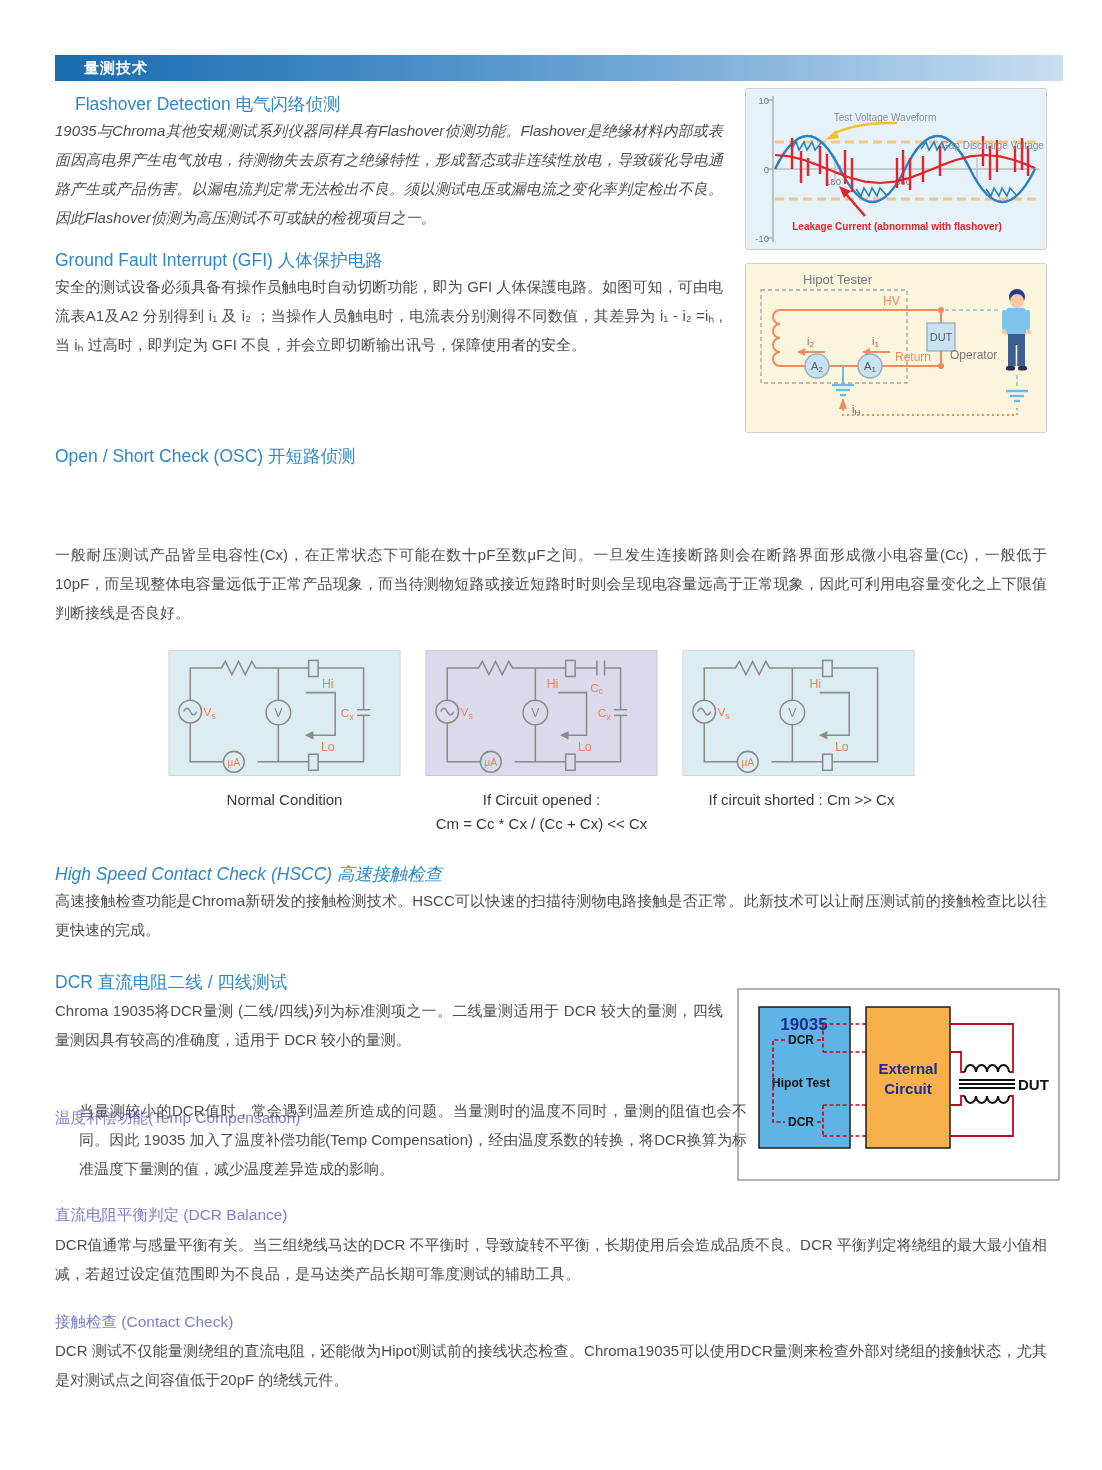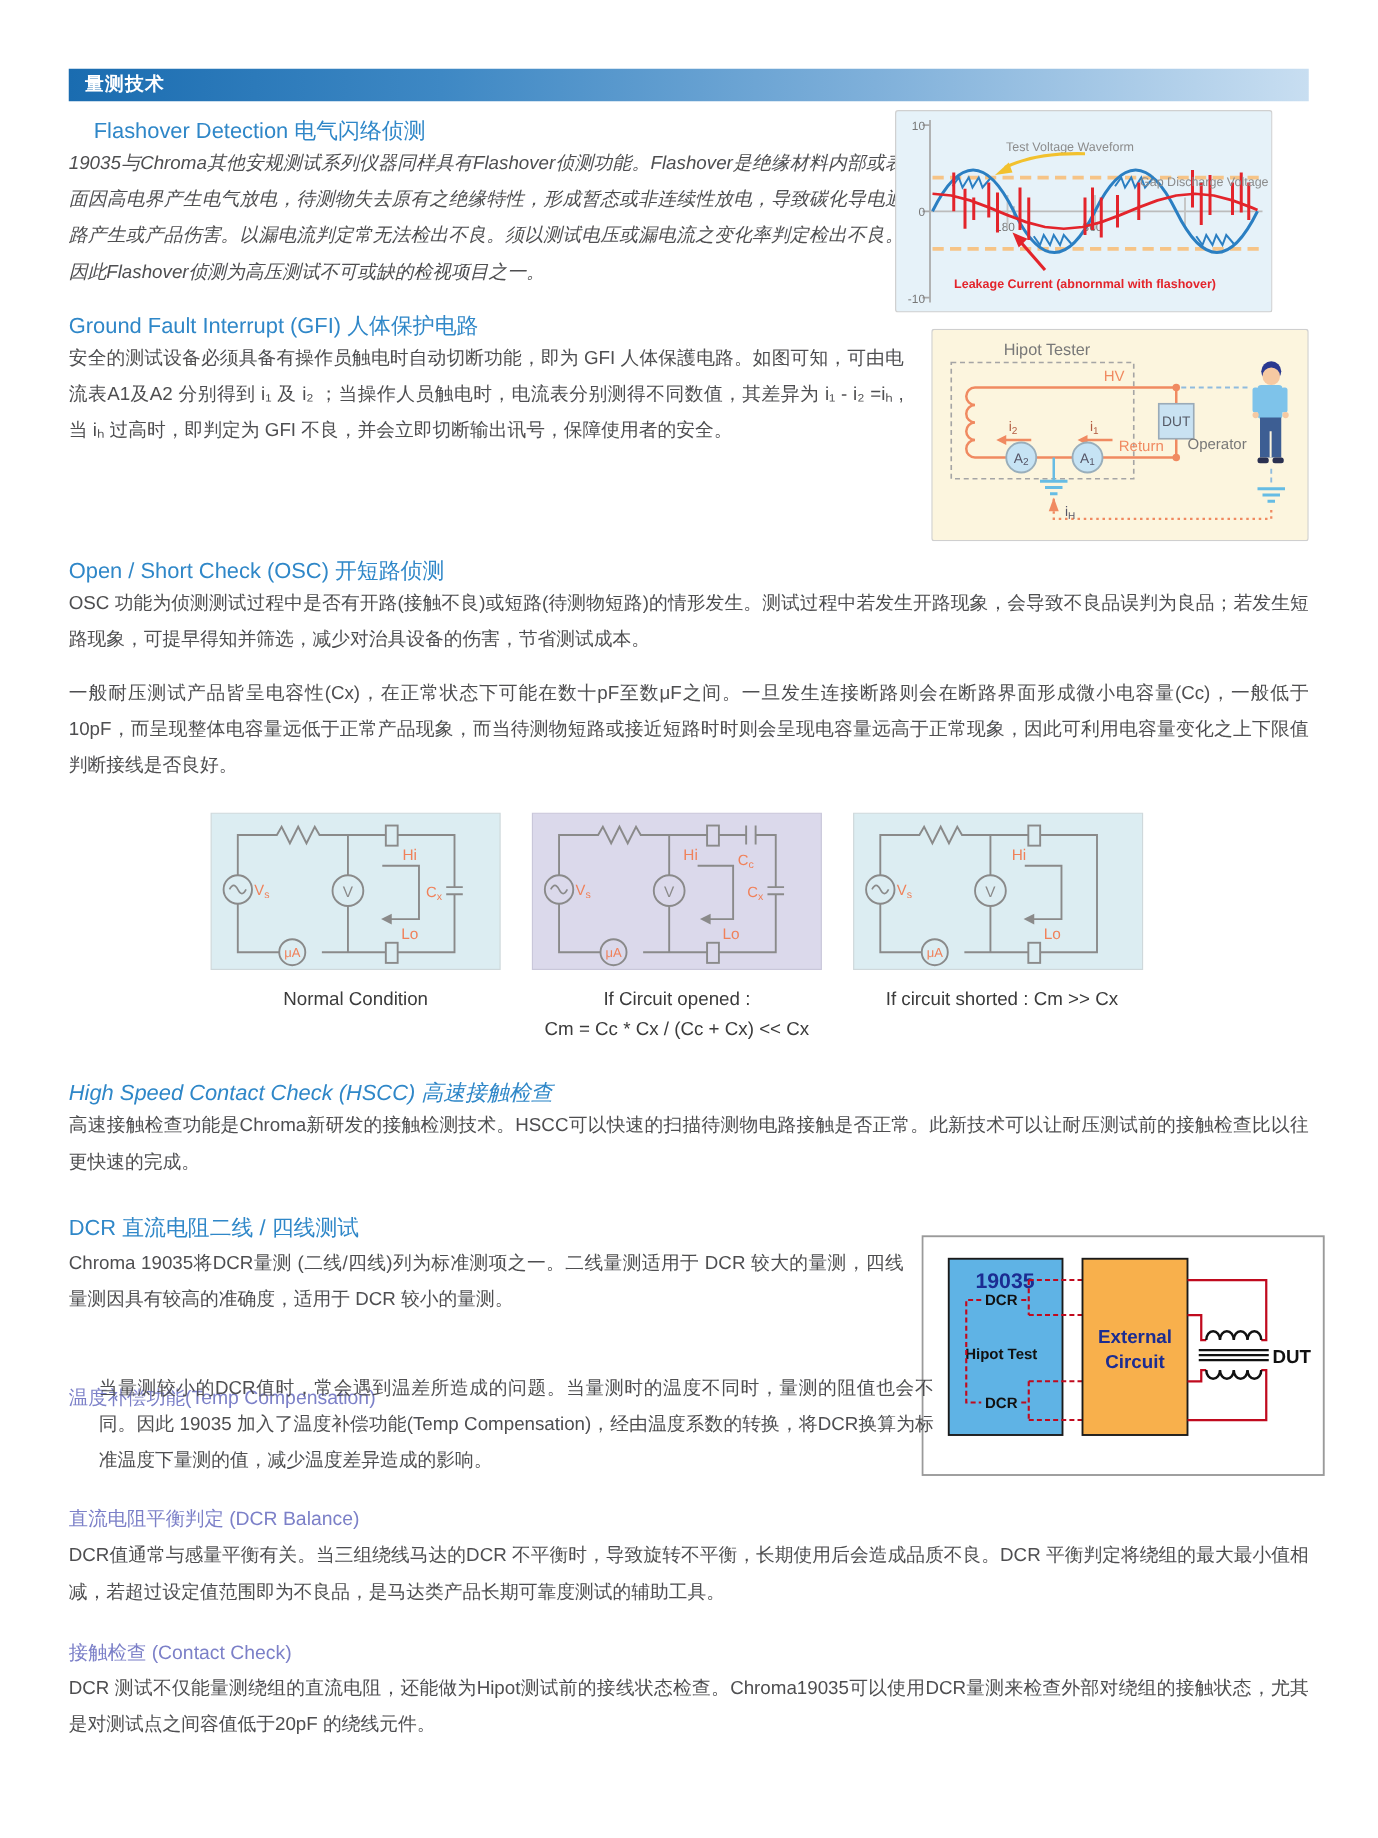--- a/index.html
+++ b/index.html
@@ -1,20 +1,20 @@
 <!DOCTYPE html>
 <html><head>
 <meta charset="utf-8">
 <style>
   html,body{margin:0;padding:0;background:#ffffff;}
   body{width:1102px;height:1470px;position:relative;font-family:"Liberation Sans",sans-serif;}
   .page{position:absolute;left:0;top:0;width:1102px;height:1470px;background:#fff;overflow:hidden;}
 
   .header-bar{position:absolute;left:55px;top:55px;width:992px;height:26px;
-    background:linear-gradient(90deg,#1a6cb0 0%,#3e88c4 30%,#7fb0da 65%,#c8def1 100%);}
+    background:linear-gradient(90deg,#1a6cb0 0%,#3e88c4 30%,#7fb0da 65%,#c8def1 100%);padding-left:16px;}
   .header-bar .t{color:#ffffff;font-size:15px;font-weight:bold;line-height:26px;padding-left:13px;letter-spacing:1px;}
 
   .sec-title{position:absolute;color:#2f87c8;font-size:17.5px;font-weight:400;}
   .sub-title{position:absolute;color:#7c80c8;font-size:15.5px;font-weight:400;}
   .body-txt{position:absolute;color:#4e4e50;font-size:15px;line-height:29px;text-align:justify;font-weight:500;}
 
   .fig{position:absolute;}
   .cap{position:absolute;color:#3b3b3b;font-size:15px;text-align:center;line-height:24px;}
 
   svg text{font-family:"Liberation Sans",sans-serif;}
@@ -24,21 +24,21 @@
 
 <div class="page">
 
   <div class="header-bar">
     <div class="t">量测技术</div>
   </div>
 
   <div class="sec-title" style="left:55px;top:92px;margin-left:20px;">Flashover Detection 电气闪络侦测</div>
   <div class="body-txt" style="left:55px;top:116px;width:668px;font-style:italic;">19035与Chroma其他安规测试系列仪器同样具有Flashover侦测功能。Flashover是绝缘材料内部或表面因高电界产生电气放电，待测物失去原有之绝缘特性，形成暂态或非连续性放电，导致碳化导电通路产生或产品伤害。以漏电流判定常无法检出不良。须以测试电压或漏电流之变化率判定检出不良。因此Flashover侦测为高压测试不可或缺的检视项目之一。</div>
 
-  <div class="fig" style="left:716px;top:88px;">
+  <div class="fig" style="left:745px;top:88px;">
     <svg width="302" height="162" viewBox="0 0 302 162">
       <rect x="0.5" y="0.5" width="301" height="161" rx="2" fill="#e6f2f9" stroke="#d0d0d0"></rect>
 
       <g stroke="#aaaaaa" stroke-width="1.4">
         <line x1="28" y1="8" x2="28" y2="154"></line>
         <line x1="22" y1="12" x2="28" y2="12"></line>
         <line x1="22" y1="81" x2="28" y2="81"></line>
         <line x1="22" y1="150" x2="28" y2="150"></line>
         <line x1="28" y1="81" x2="294" y2="81" stroke="#bcbcbc"></line>
         <line x1="95" y1="77" x2="95" y2="85"></line>
@@ -175,21 +175,20 @@
         <rect x="263" y="71" width="17" height="32" fill="#3d5e93"></rect>
         <line x1="271.5" y1="82" x2="271.5" y2="103" stroke="#fcf5de" stroke-width="1.6"></line>
         <rect x="261" y="103" width="9" height="4.5" rx="2" fill="#2a3050"></rect>
           <rect x="273" y="103" width="9" height="4.5" rx="2" fill="#2a3050"></rect>
       </g>
       <text x="205" y="96" font-size="12" fill="#787878">Operator</text>
     </svg>
   </div>
 
   <div class="sec-title" style="left:55px;top:444px;text-align:center;">Open / Short Check (OSC) 开短路侦测</div>
-  <div class="body-txt" style="left:55px;top:468px;width:992px;">OSC 功能为侦测测试过程中是否有开路(接触不良)或短路(待测物短路)的情形发生。测试过程中若发生开路现象，会导致不良品误判为良品；若发生短路现象，可提早得知并筛选，减少对治具设备的伤害，节省测试成本。</div>
   <div class="body-txt" style="left:55px;top:540px;width:992px;">一般耐压测试产品皆呈电容性(Cx)，在正常状态下可能在数十pF至数μF之间。一旦发生连接断路则会在断路界面形成微小电容量(Cc)，一般低于10pF，而呈现整体电容量远低于正常产品现象，而当待测物短路或接近短路时时则会呈现电容量远高于正常现象，因此可利用电容量变化之上下限值判断接线是否良好。</div>
 
   <div class="fig" style="left:168px;top:650px;">
     <svg width="233" height="126" viewBox="0 0 245 133">
       <rect x="0.5" y="0.5" width="244" height="132" fill="#dcedf2" stroke="#cfd8db"></rect>
       <g stroke="#8a8a8a" stroke-width="1.6" fill="none">
         <path d="M23,53 V19 H56 l4,-7 l7,14 l7,-14 l7,14 l7,-14 l4,7 H206 V63 M206,69 V118 H94 M68,118 H23 V77"></path>
         <path d="M116,19 V53 M116,79 V118"></path>
         <line x1="199" y1="63" x2="213" y2="63"></line>
           <line x1="199" y1="69" x2="213" y2="69"></line>

